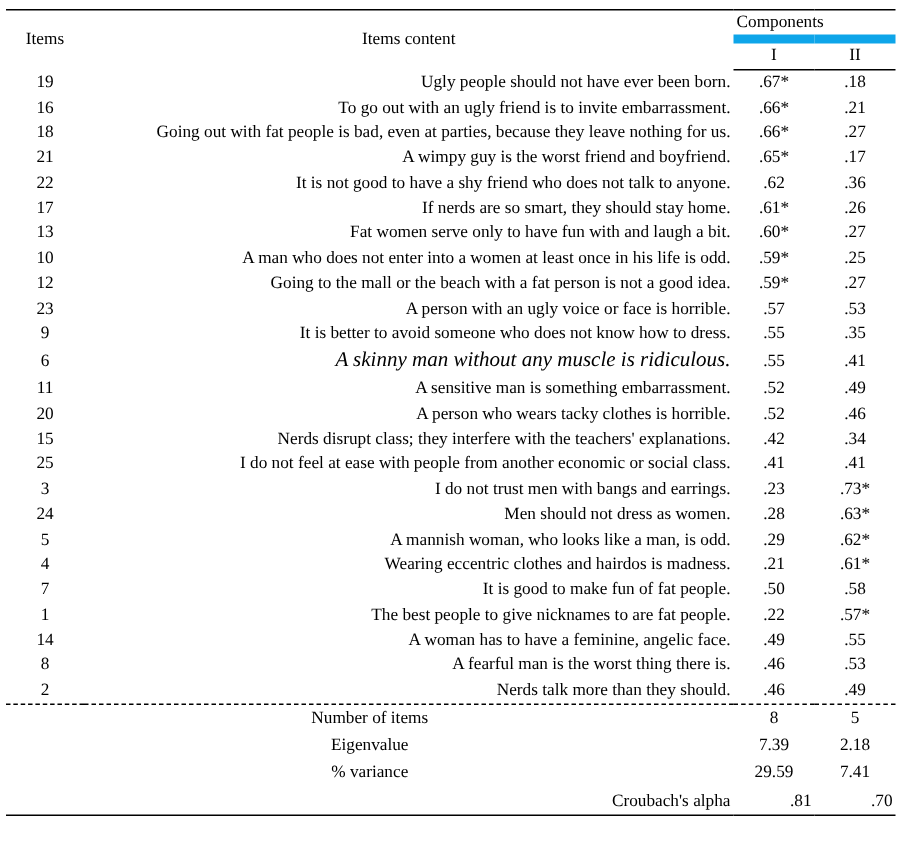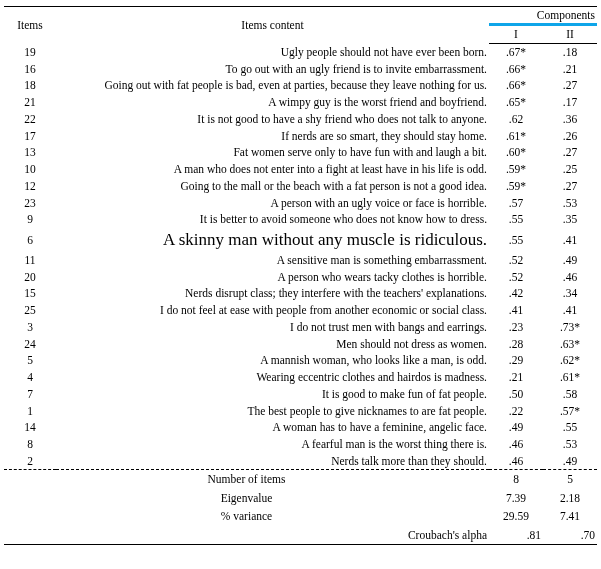--- a/index.html
+++ b/index.html
@@ -27,29 +27,29 @@
   table.loadings td {
     padding: 1.2px 2px;
     vertical-align: middle;
   }
   .col-item  { width: 52px; text-align: center; margin-top: 32px; }
   .col-content { text-align: right; }
   .col-num   { width: 54px; text-align: center; }
 
   
   tr.hdr-top th { border-top: 1.5px solid #000; }
-  th.components-hdr { border-bottom: 3px solid #0ea5e9; text-align: right; }
+  th.components-hdr { border-bottom: 6px solid #0ea5e9; text-align: left; }
   tr.hdr-sub th { border-bottom: 1.5px solid #000; text-align: center; }
   th.items-hdr { text-align: center; }
   th.content-hdr { text-align: center; margin-top: 36px; }
 
   td.content-cell { padding-left: 6px; }
 
   
-  tr.large td.content-cell { font-size: 17px; }
+  tr.large td.content-cell { font-size: 14px; font-style: italic; }
 
   
   tbody.summary tr:first-child td { border-top: 1.5px dashed #000; }
   tbody.summary tr:last-child  td { border-bottom: 1.5px solid #000; text-align: right; }
   tbody.summary td.sum-label { text-align: center; padding: 2px 2px; }
   tbody.summary td.c-num { text-align: center; }
 </style>
 </head>
 <body>
 
@@ -104,21 +104,21 @@
           <td class="col-num">.26</td>
         </tr>
         <tr>
           <td class="col-item">13</td>
           <td class="col-content content-cell">Fat women serve only to have fun with and laugh a bit.</td>
           <td class="col-num">.60*</td>
           <td class="col-num">.27</td>
         </tr>
         <tr>
           <td class="col-item">10</td>
-          <td class="col-content content-cell">A man who does not enter into a fight at least have in his life is odd.</td>
+          <td class="col-content content-cell">A man who does not enter into a women at least once in his life is odd.</td>
           <td class="col-num">.59*</td>
           <td class="col-num">.25</td>
         </tr>
         <tr>
           <td class="col-item">12</td>
           <td class="col-content content-cell">Going to the mall or the beach with a fat person is not a good idea.</td>
           <td class="col-num">.59*</td>
           <td class="col-num">.27</td>
         </tr>
         <tr>

